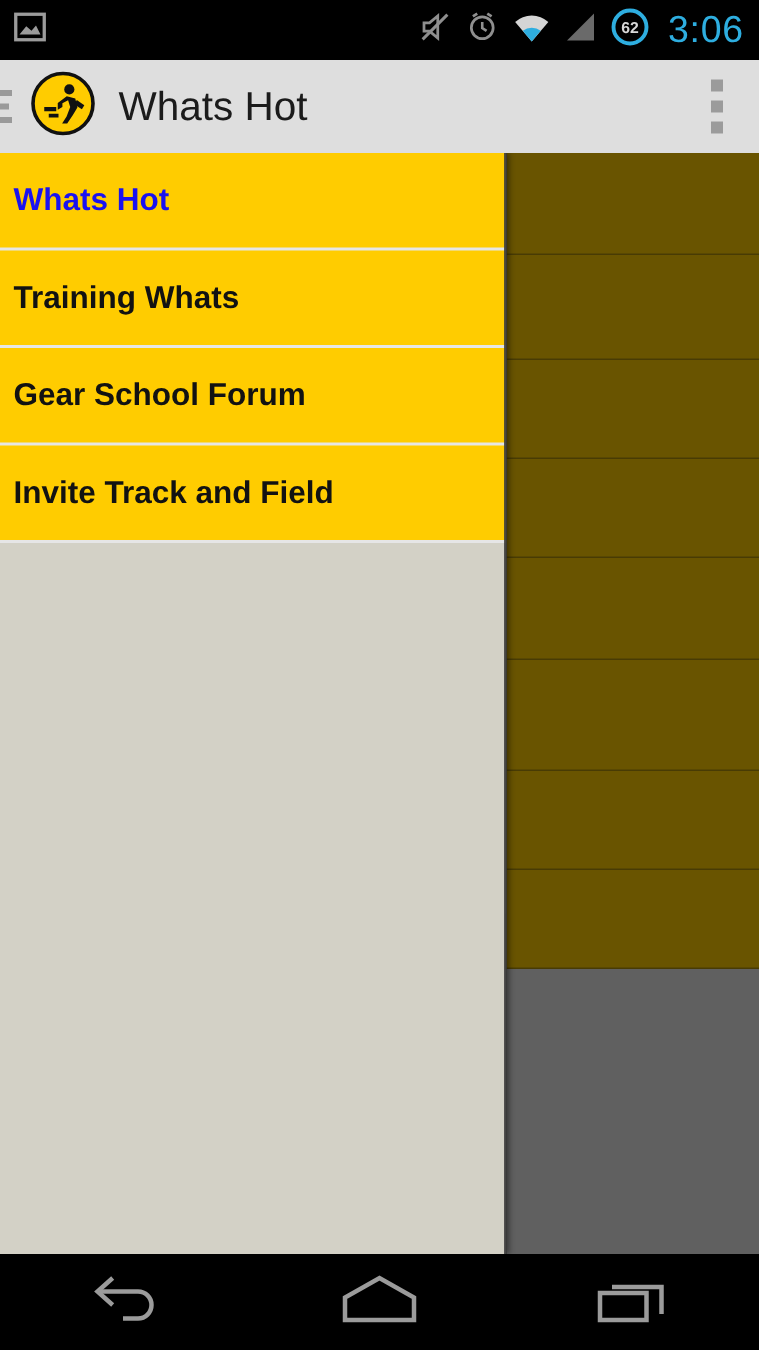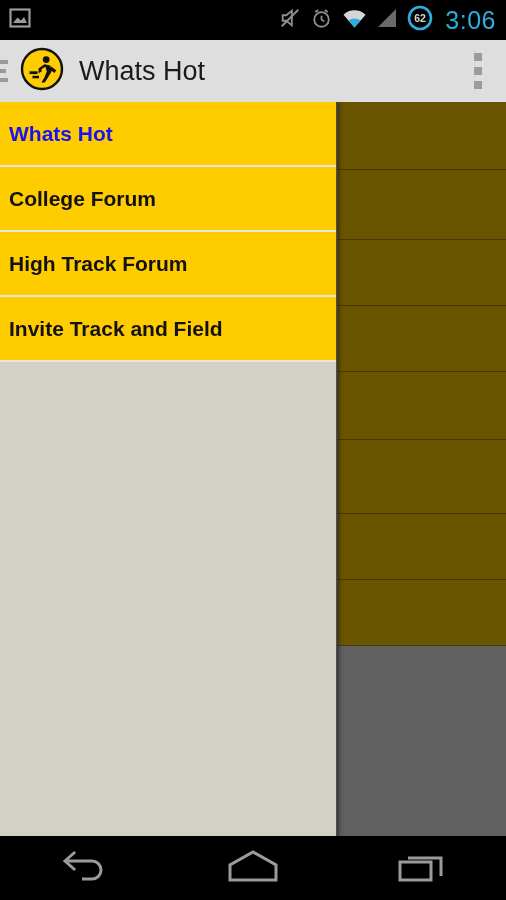--- a/index.html
+++ b/index.html
@@ -195,24 +195,24 @@
         <div class="bgrow bgfill" style="height: 190px;"></div>
       </div>
     <div class="scrim"></div>
 
     <div class="drawer">
       <div class="d-menu" id="drawer-menu">
           <div class="d-item sel">
             <span>Whats Hot</span>
           </div>
           <div class="d-item">
-            <span>College Forum</span>
+            <span>Training Whats</span>
           </div>
           <div class="d-item">
-            <span>High Track Forum</span>
+            <span>Gear School Forum</span>
           </div>
           <div class="d-item">
             <span>Invite Track and Field</span>
           </div>
         </div>
       <div class="drawer-rest"></div>
     </div>
     <div class="drawer-edge"></div>
   </div>
 

